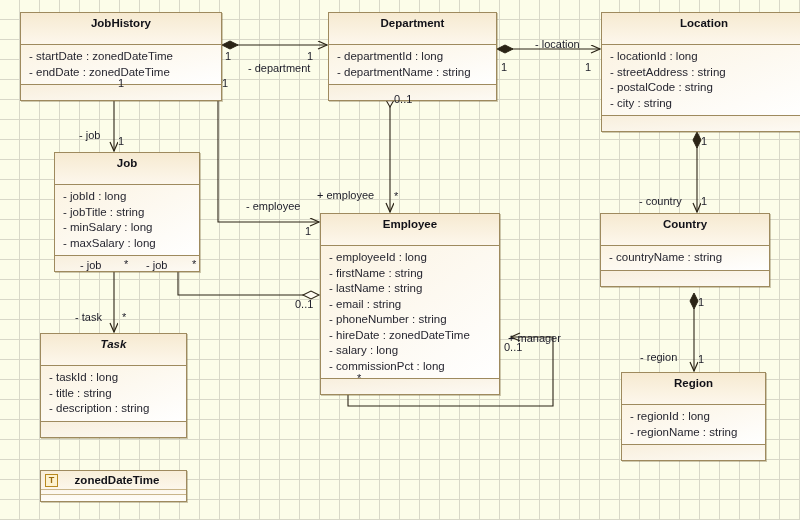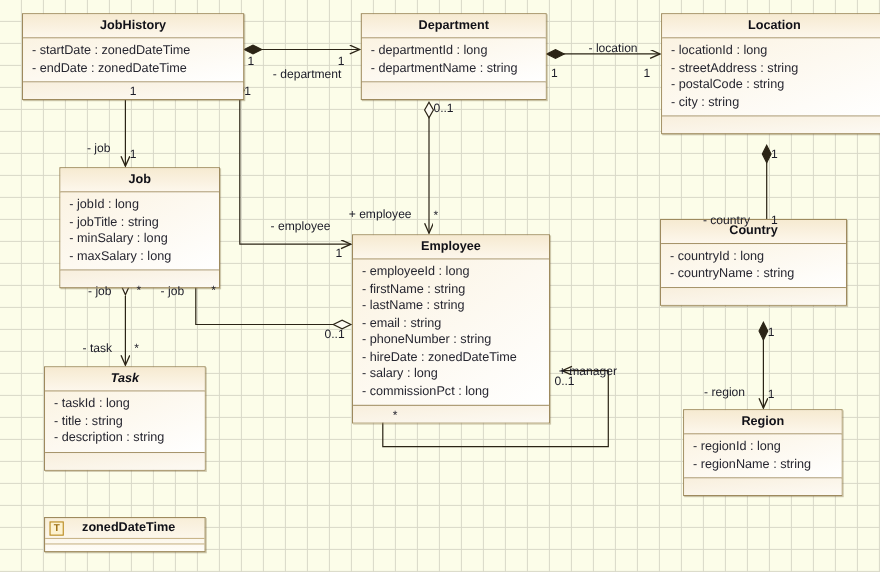--- a/index.html
+++ b/index.html
@@ -30,21 +30,21 @@
     background: linear-gradient(to bottom right, #f7ecd4 0%, #fdf8ee 45%, #ffffff 100%);
     box-shadow: 1px 1px 0 rgba(120,100,60,0.35);
     font-size: 11.5px;
     color: #2b2b33;
     z-index: 2;
   }
   .uml-name {
     text-align: center;
     font-weight: bold;
     font-size: 11.5px;
-    padding: 4px 4px 5px 4px;
+    padding: 4px 4px 15px 4px;
     border-bottom: 1px solid #9e8a5e;
     color: #111118;
     background: linear-gradient(to bottom, #f6ead1, #fdf7ec);
   }
   .uml-name.italic { font-style: italic; }
   .uml-attrs {
     padding: 4px 0 4px 0;
     border-bottom: 1px solid #9e8a5e;
     background: linear-gradient(to bottom right, #fbf3e2, #ffffff);
   }
@@ -263,24 +263,23 @@
       <div class="attr">- lastName : string</div>
       <div class="attr">- email : string</div>
       <div class="attr">- phoneNumber : string</div>
       <div class="attr">- hireDate : zonedDateTime</div>
       <div class="attr">- salary : long</div>
       <div class="attr">- commissionPct : long</div>
     </div>
     <div class="uml-ops"></div>
   </div>
 
-  <div class="uml-class" style="left:600px; top:199px; width:170px;">
+  <div class="uml-class" style="left:600px; top:213px; width:170px;">
     <div class="uml-name">Country</div>
     <div class="uml-attrs">
-      <div class="attr">- countryId : long</div>
       <div class="attr">- countryName : string</div>
     </div>
     <div class="uml-ops"></div>
   </div>
 
   <div class="uml-class" style="left:621px; top:372px; width:145px;">
     <div class="uml-name">Region</div>
     <div class="uml-attrs">
       <div class="attr">- regionId : long</div>
       <div class="attr">- regionName : string</div>

